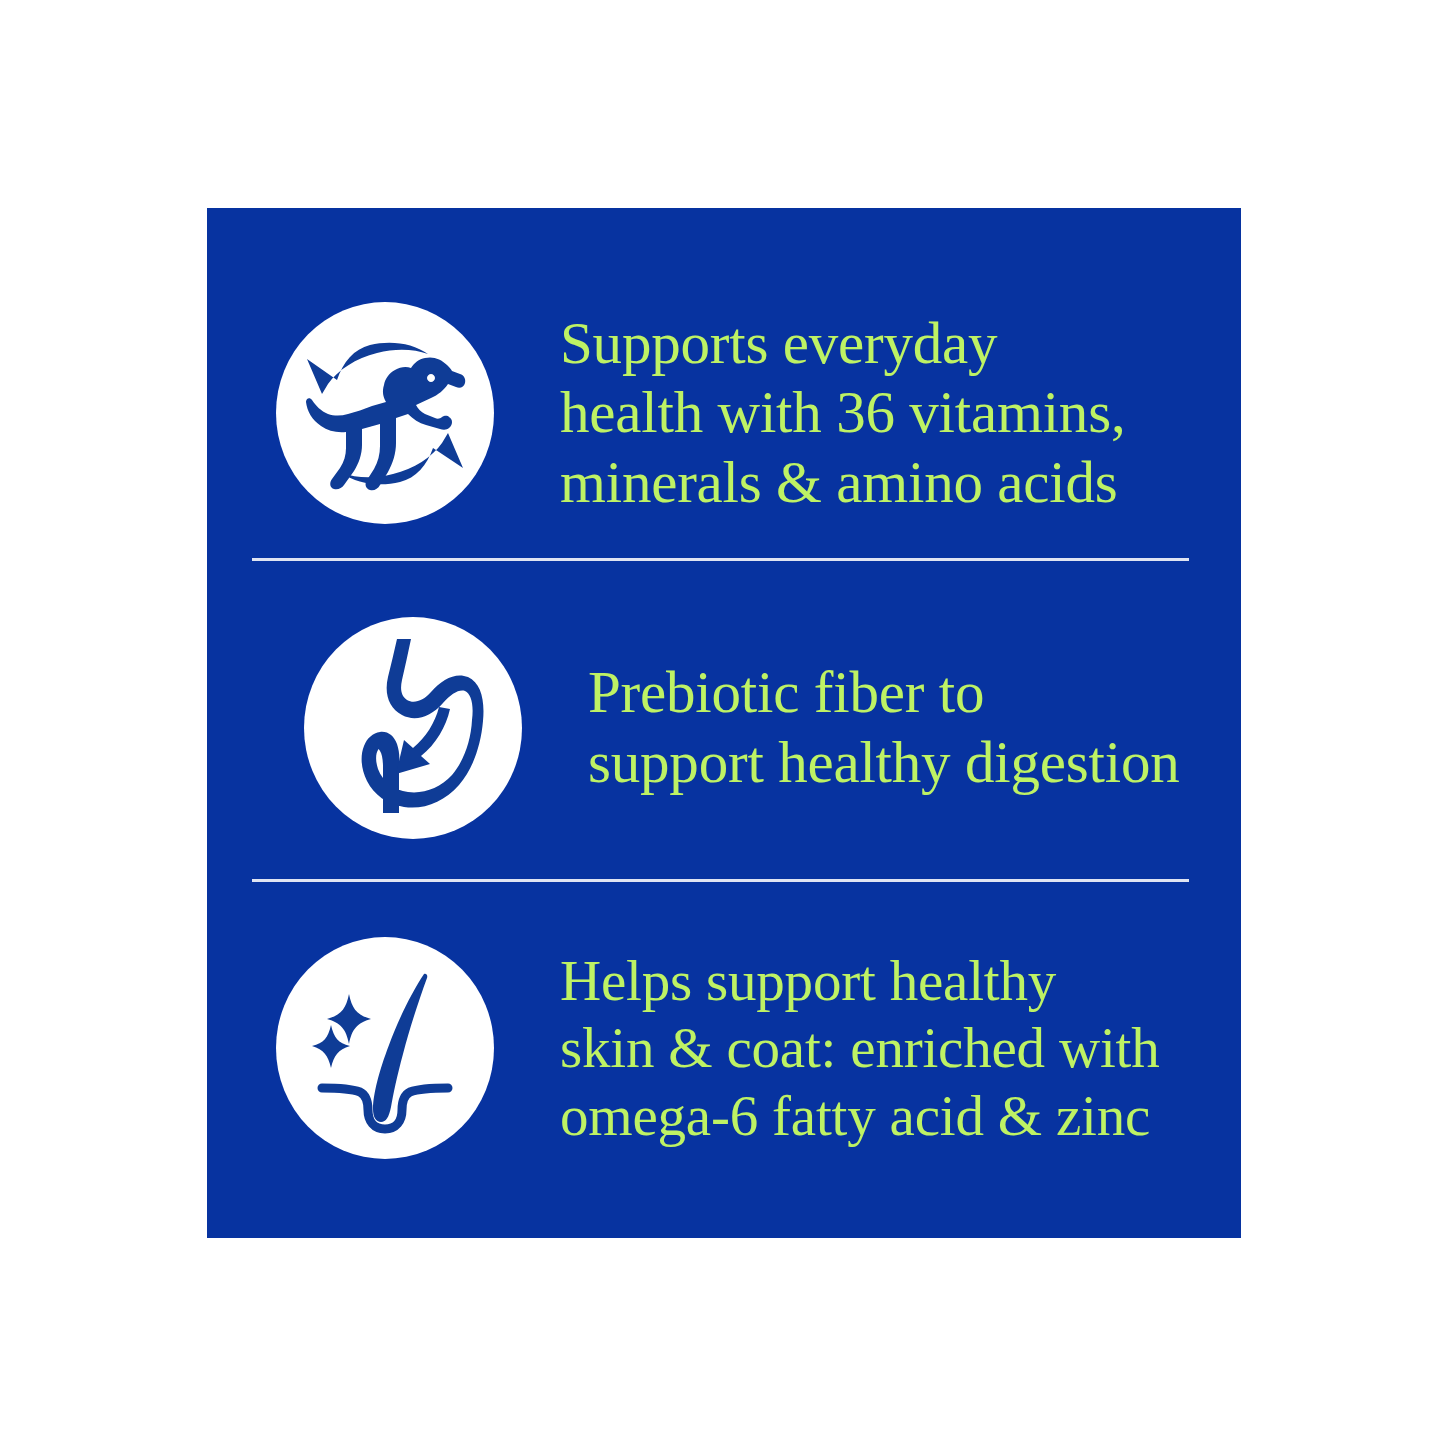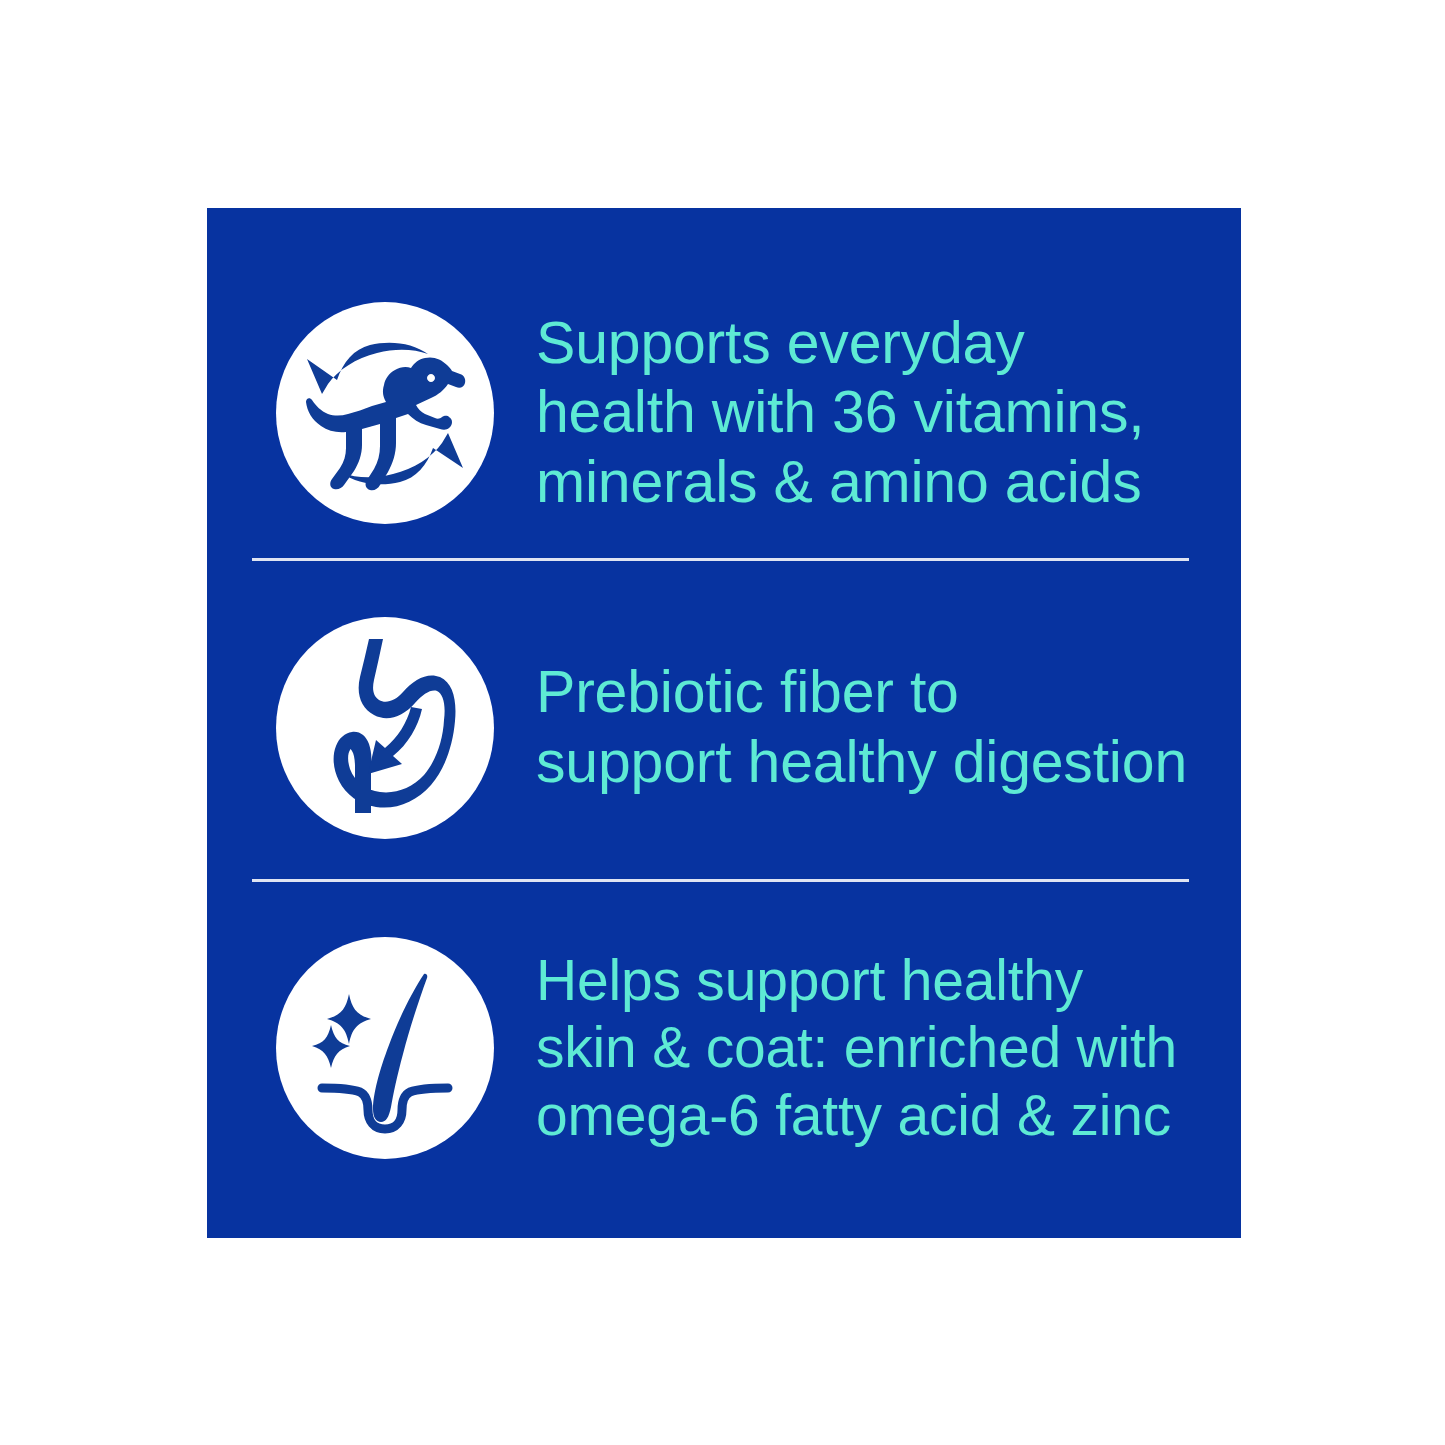--- a/index.html
+++ b/index.html
@@ -38,21 +38,21 @@
   
   .benefit-row {
     position: absolute;
     left: 0;
     width: 1034px;
     display: flex;
     flex-direction: row;
     align-items: center;
   }
   .row-1 { top: 90px;  height: 230px; }
-  .row-2 { top: 405px; height: 230px; }
+  .row-2 { top: 405px; height: 230px; padding-left: 28px; }
   .row-3 { top: 715px; height: 250px; }
 
   .icon-wrap {
     position: relative;
     flex: 0 0 auto;
     width: 218px;
     height: 222px;
     margin-left: 69px;
   }
   .icon-disc {
@@ -65,24 +65,24 @@
     position: absolute;
     left: 0;
     top: 0;
     width: 100%;
     height: 100%;
     display: block;
   }
 
   .benefit-text {
     flex: 1 1 auto;
-    margin-left: 42px;
+    margin-left: 66px;
     padding-right: 40px;
-    color: #5eead4;
-    font-family: Liberation Sans, sans-serif;
+    color: #bef264;
+    font-family: Liberation Serif, serif;
     font-size: 59px;
     line-height: 1.18;
     font-weight: 400;
     letter-spacing: -0.2px;
     white-space: pre-line;
   }
   .benefit-text.t2 { font-size: 59px; }
   .benefit-text.t3 { font-size: 57px; }
 
   

